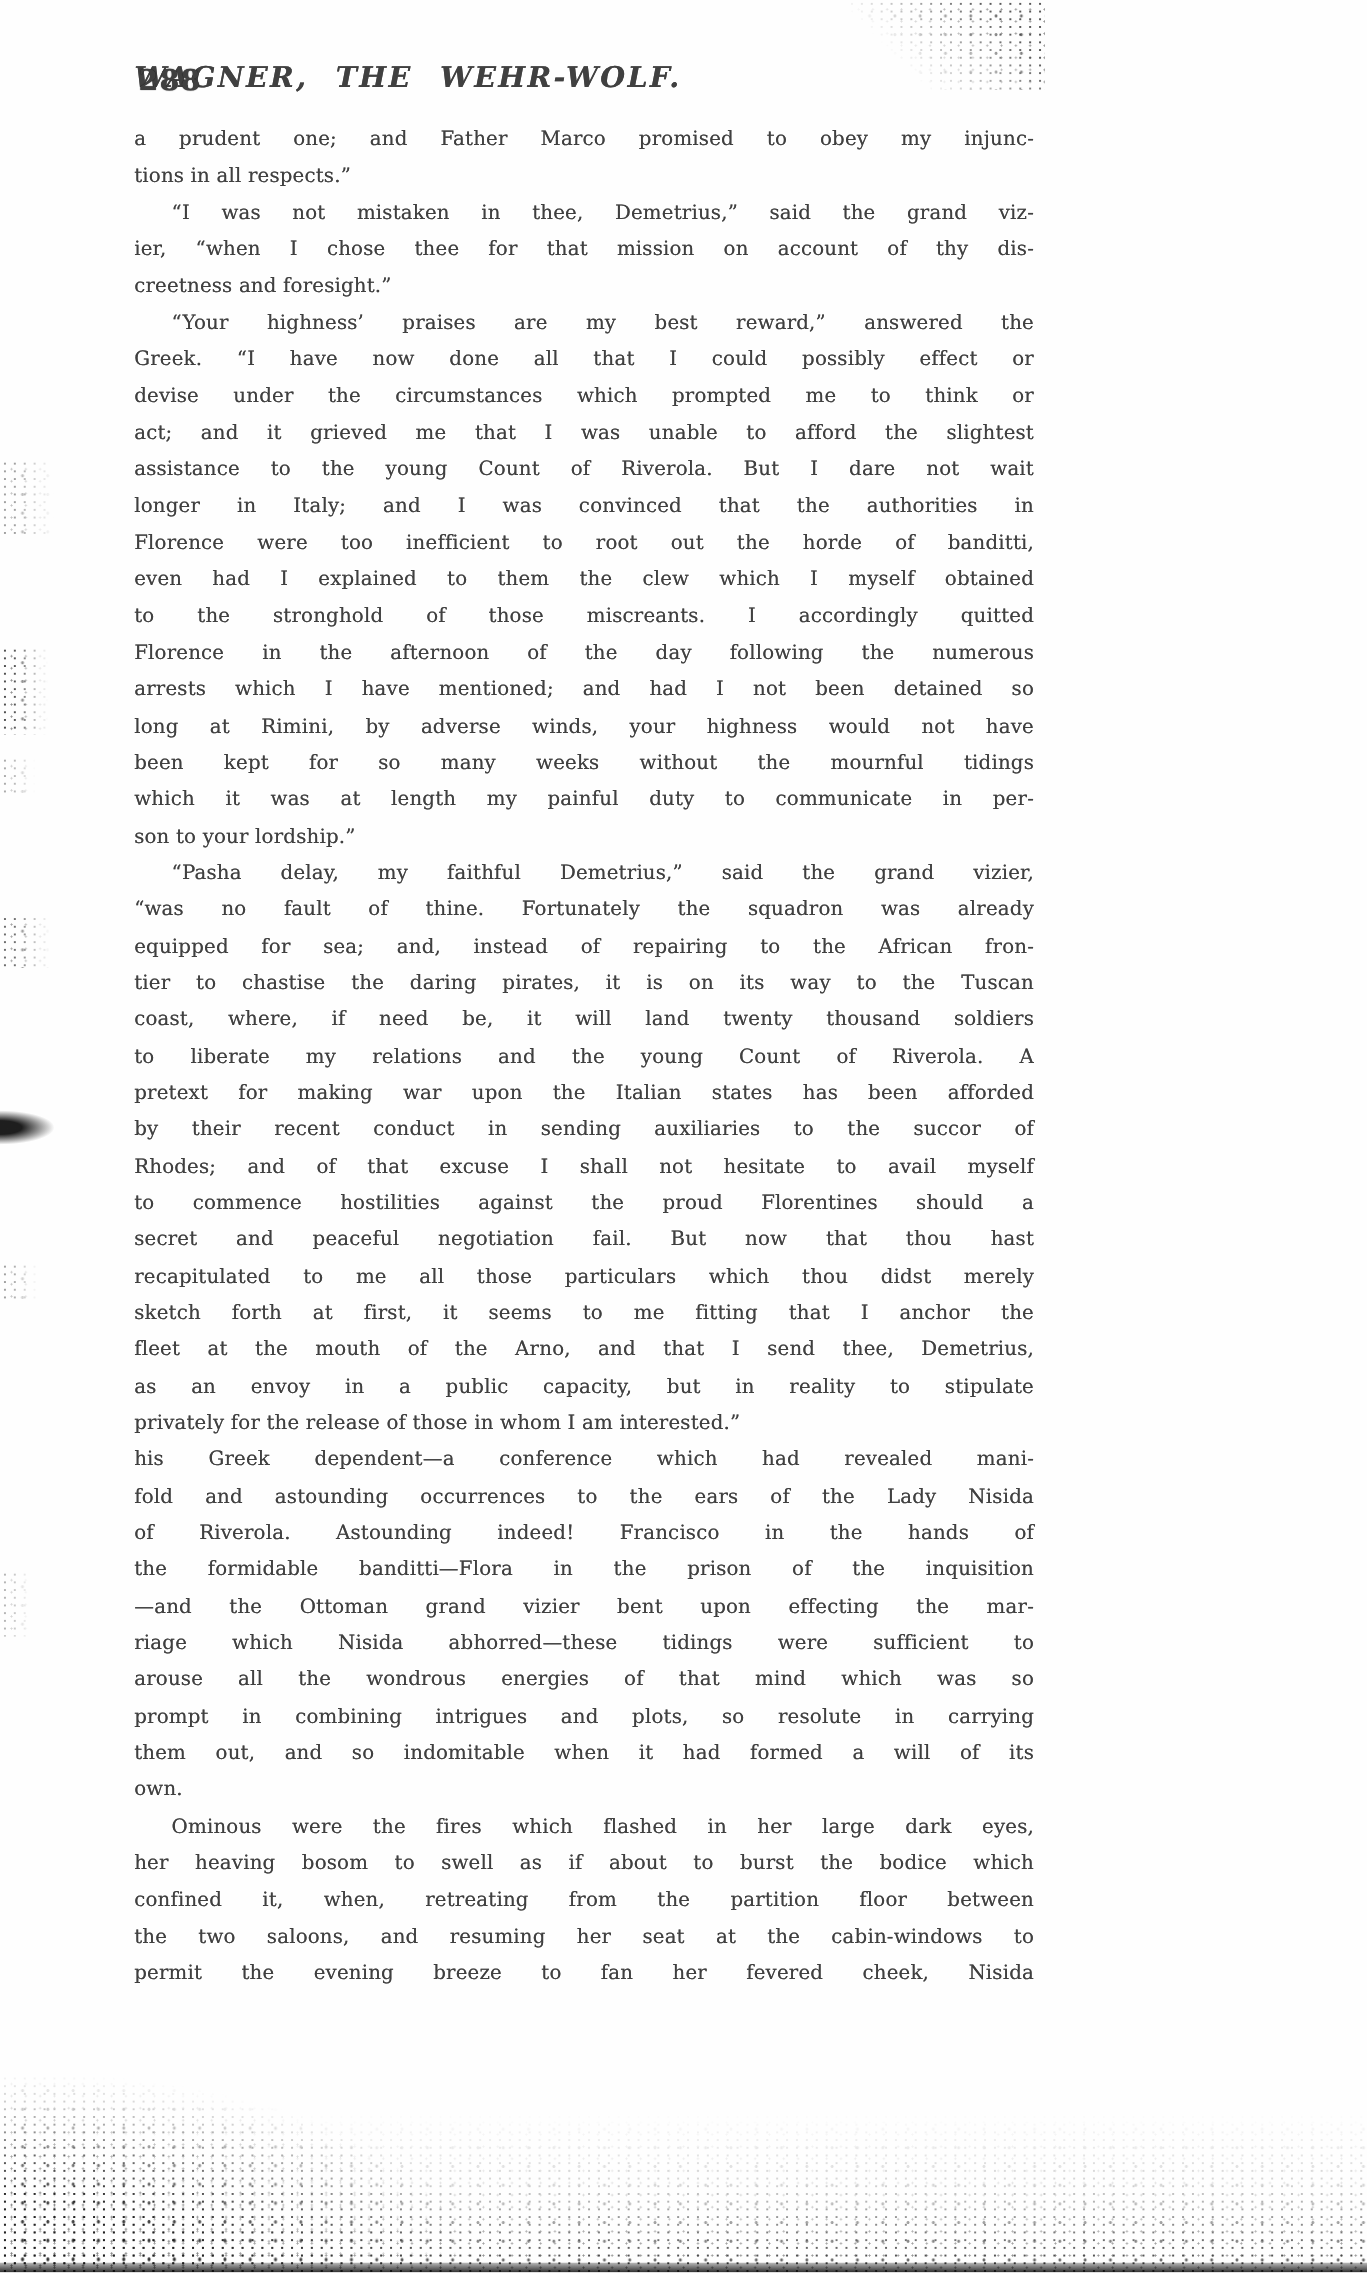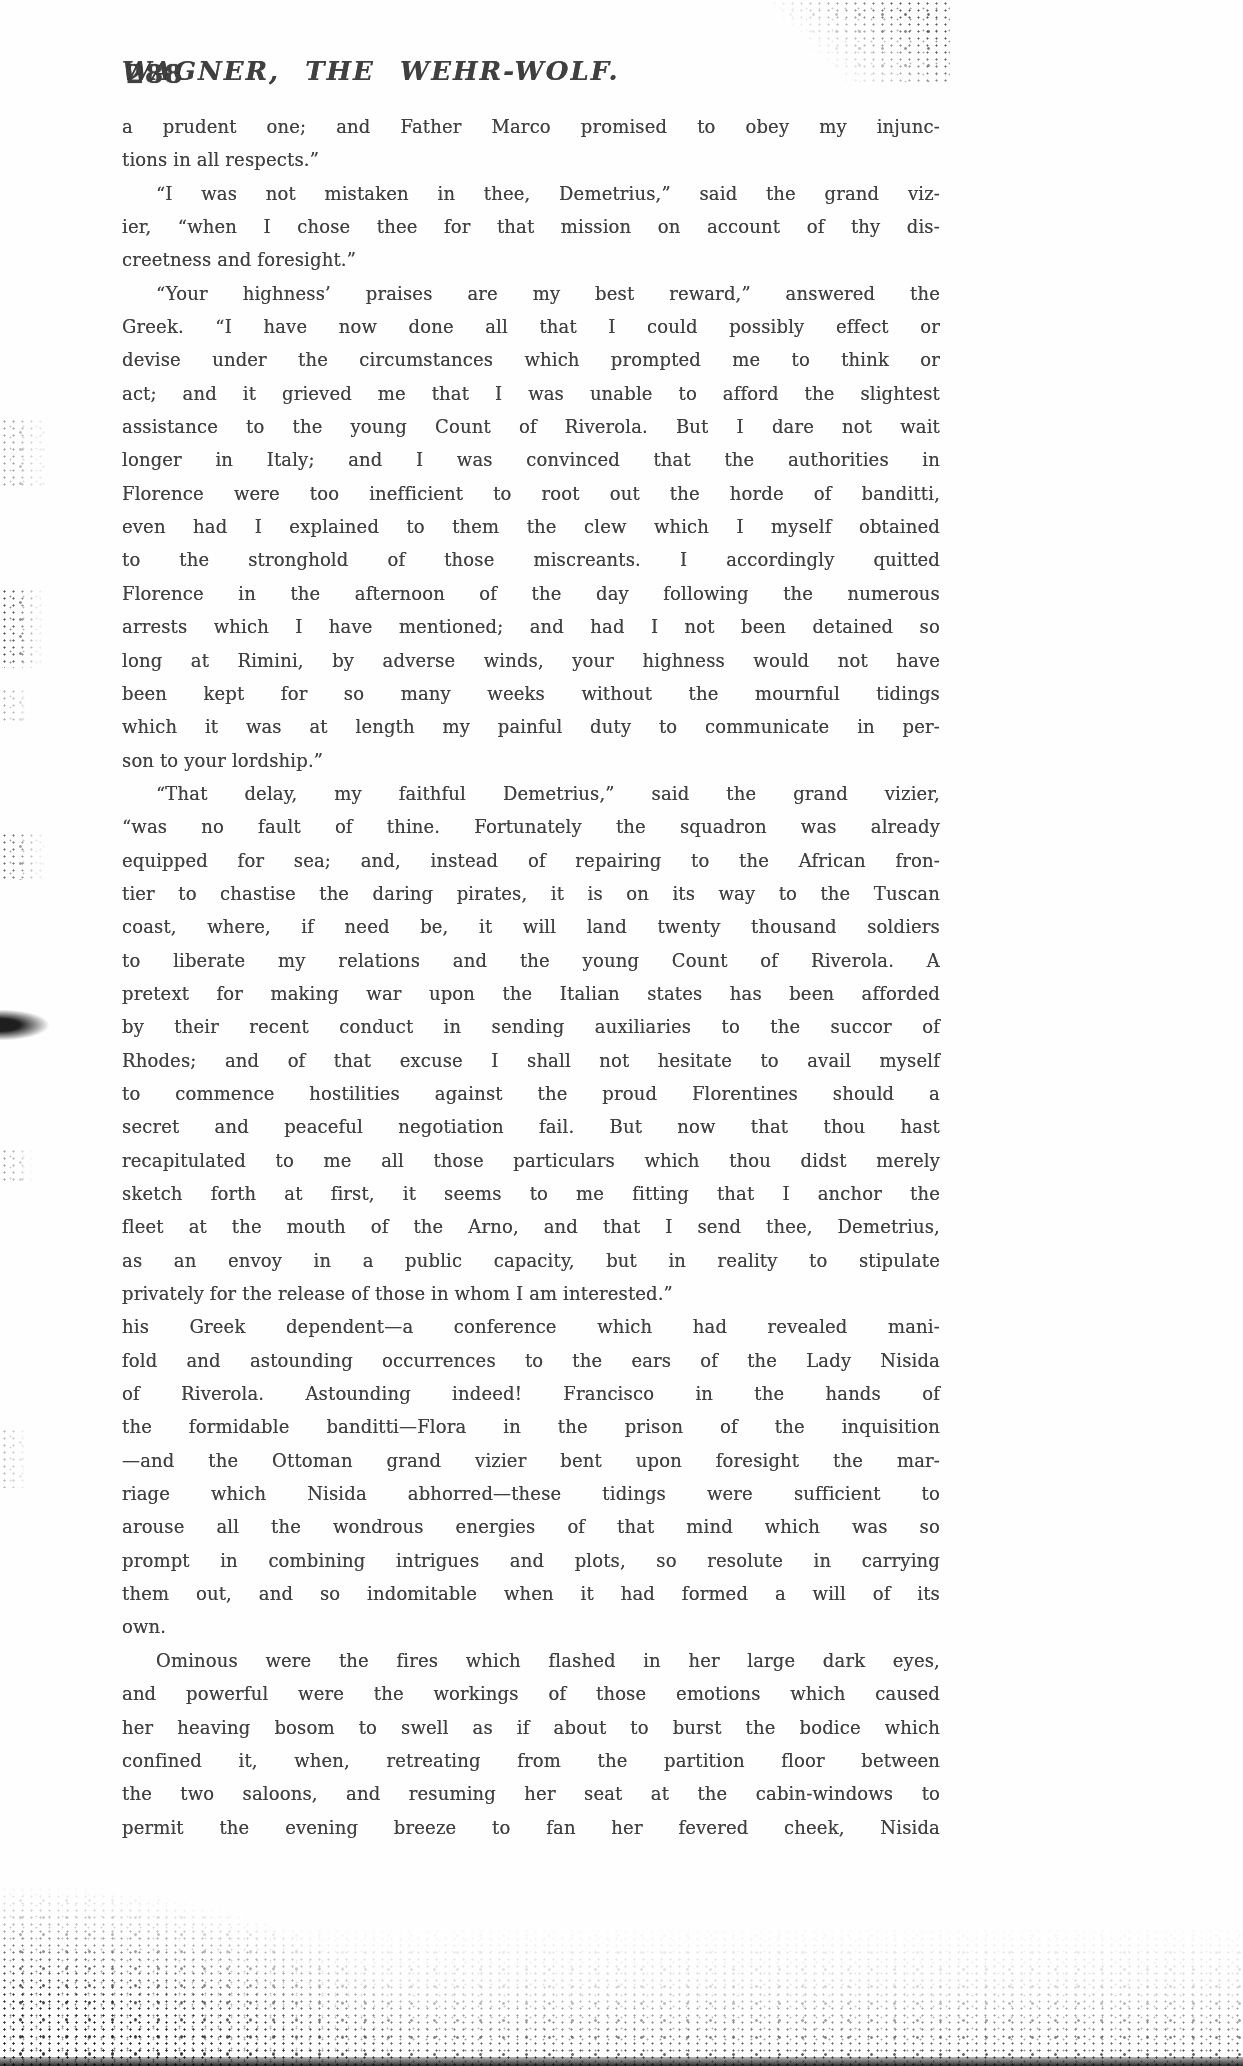--- a/index.html
+++ b/index.html
@@ -142,21 +142,21 @@
         <div class="line">even had I explained to them the clew which I myself obtained</div>
         <div class="line">to the stronghold of those miscreants. I accordingly quitted</div>
         <div class="line">Florence in the afternoon of the day following the numerous</div>
         <div class="line">arrests which I have mentioned; and had I not been detained so</div>
         <div class="line">long at Rimini, by adverse winds, your highness would not have</div>
         <div class="line">been kept for so many weeks without the mournful tidings</div>
         <div class="line">which it was at length my painful duty to communicate in per-</div>
         <div class="line para-last">son to your lordship.”</div>
       </div>
       <div class="para">
-        <div class="line first-indent">“That delay, my faithful Demetrius,” said the grand vizier,</div>
+        <div class="line first-indent">“Pasha delay, my faithful Demetrius,” said the grand vizier,</div>
         <div class="line">“was no fault of thine. Fortunately the squadron was already</div>
         <div class="line">equipped for sea; and, instead of repairing to the African fron-</div>
         <div class="line">tier to chastise the daring pirates, it is on its way to the Tuscan</div>
         <div class="line">coast, where, if need be, it will land twenty thousand soldiers</div>
         <div class="line">to liberate my relations and the young Count of Riverola. A</div>
         <div class="line">pretext for making war upon the Italian states has been afforded</div>
         <div class="line">by their recent conduct in sending auxiliaries to the succor of</div>
         <div class="line">Rhodes; and of that excuse I shall not hesitate to avail myself</div>
         <div class="line">to commence hostilities against the proud Florentines should a</div>
         <div class="line">secret and peaceful negotiation fail. But now that thou hast</div>
@@ -164,30 +164,29 @@
         <div class="line">sketch forth at first, it seems to me fitting that I anchor the</div>
         <div class="line">fleet at the mouth of the Arno, and that I send thee, Demetrius,</div>
         <div class="line">as an envoy in a public capacity, but in reality to stipulate</div>
         <div class="line para-last">privately for the release of those in whom I am interested.”</div>
       </div>
       <div class="para">
         <div class="line">his Greek dependent—a conference which had revealed mani-</div>
         <div class="line">fold and astounding occurrences to the ears of the Lady Nisida</div>
         <div class="line">of Riverola. Astounding indeed! Francisco in the hands of</div>
         <div class="line">the formidable banditti—Flora in the prison of the inquisition</div>
-        <div class="line">—and the Ottoman grand vizier bent upon foresight the mar-</div>
+        <div class="line">—and the Ottoman grand vizier bent upon effecting the mar-</div>
         <div class="line">riage which Nisida abhorred—these tidings were sufficient to</div>
         <div class="line">arouse all the wondrous energies of that mind which was so</div>
         <div class="line">prompt in combining intrigues and plots, so resolute in carrying</div>
         <div class="line">them out, and so indomitable when it had formed a will of its</div>
         <div class="line para-last">own.</div>
       </div>
       <div class="para">
         <div class="line first-indent">Ominous were the fires which flashed in her large dark eyes,</div>
-        <div class="line">and powerful were the workings of those emotions which caused</div>
         <div class="line">her heaving bosom to swell as if about to burst the bodice which</div>
         <div class="line">confined it, when, retreating from the partition floor between</div>
         <div class="line">the two saloons, and resuming her seat at the cabin-windows to</div>
         <div class="line">permit the evening breeze to fan her fevered cheek, Nisida</div>
       </div>
     </main>
 
   <div class="noise dots edge-patch ep1"></div>
   <div class="noise dots edge-patch ep2"></div>
   <div class="noise dots edge-patch ep3"></div>

